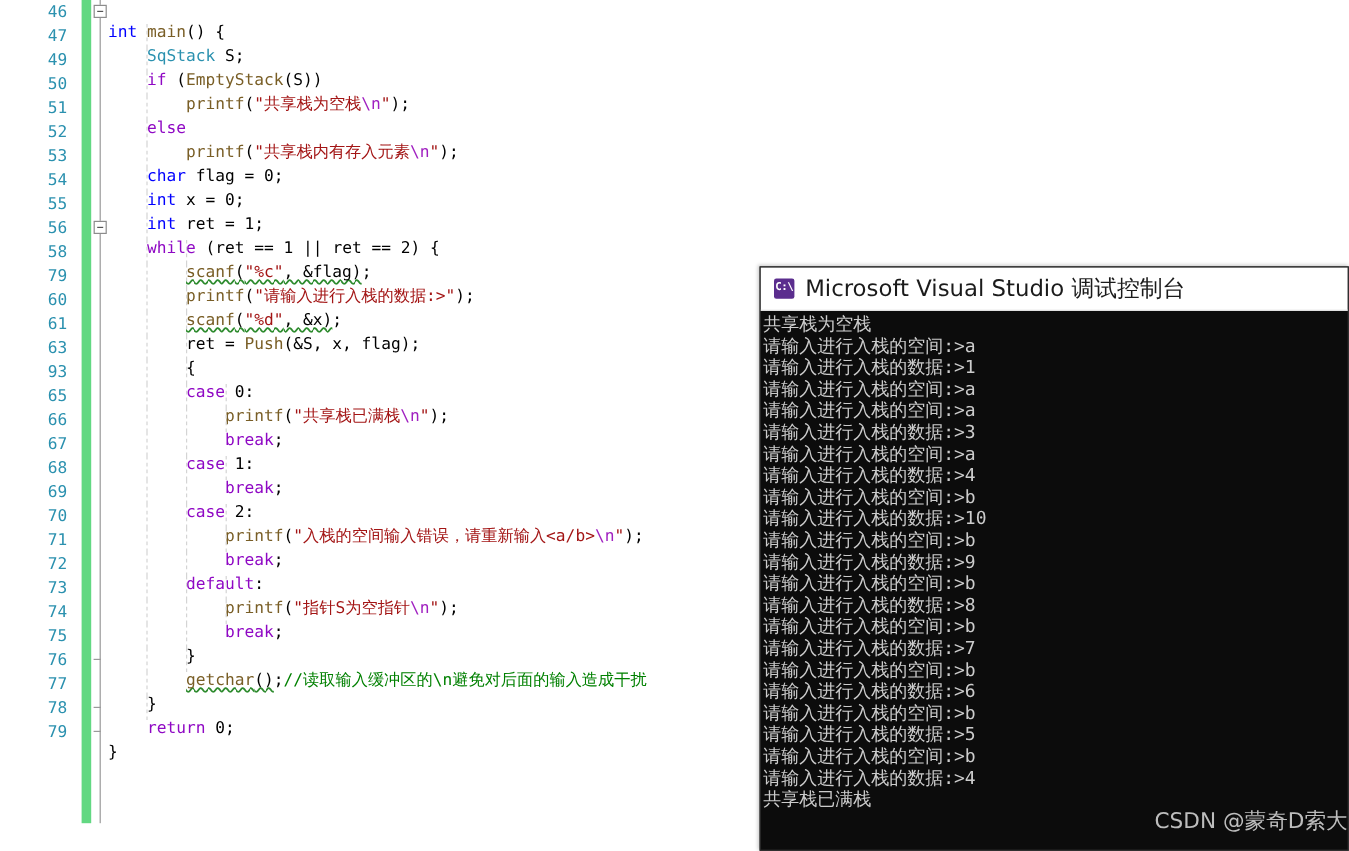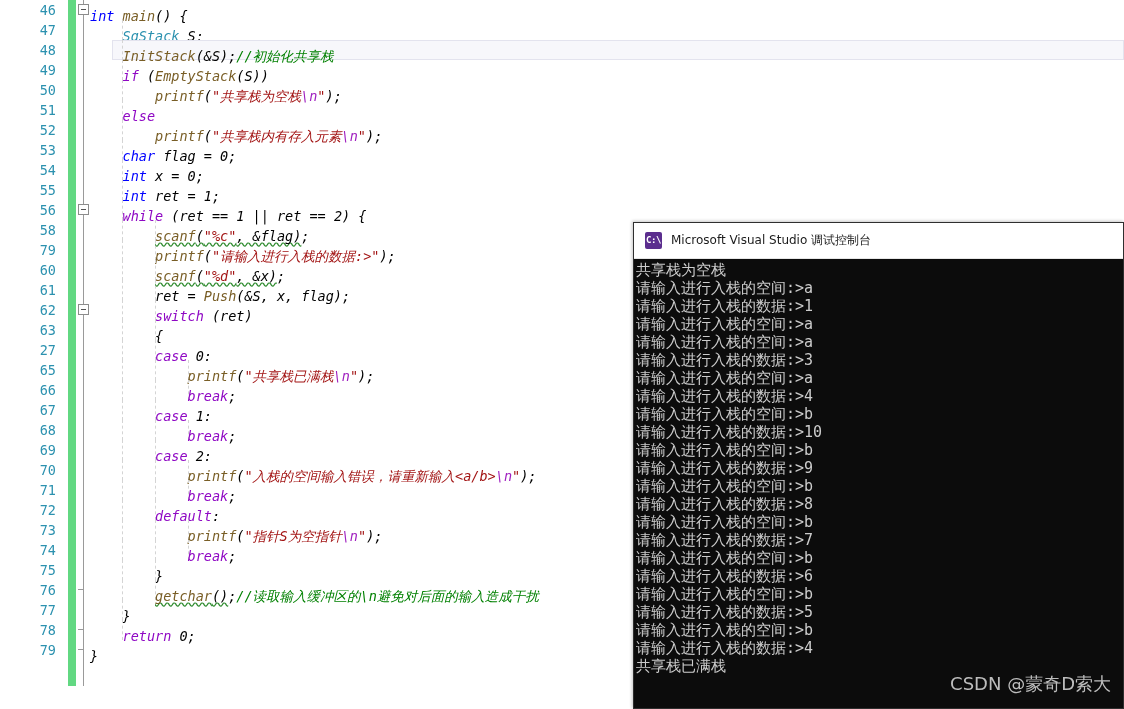--- a/index.html
+++ b/index.html
@@ -62,23 +62,22 @@
     position: absolute;
     left: 0; top: 0;
     width: 56px;
     text-align: right;
     color: #2b91af;
     font-family: "DejaVu Sans Mono", monospace;
     font-size: 13.5px;
   }
   .ctext {
     position: absolute;
-    left: 90px; top: 6px;
+    left: 90px; top: 17px;
     white-space: pre;
-    font-style: italic;
   }
 
   
   .curline-box {
     position: absolute;
     left: 112px;
     width: 1012px;
     height: 20px;
     border: 1px solid #e3e3ee;
     background: #f7f7fb;
@@ -165,21 +164,21 @@
   .con-icon span {
     color: #ffffff;
     font-family: "DejaVu Sans Mono", monospace;
     font-size: 9px;
     font-weight: bold;
     letter-spacing: -0.5px;
     line-height: 1;
   }
   .con-title-text {
     font-family: "DejaVu Sans", sans-serif;
-    font-size: 12px;
+    font-size: 19px;
     color: #1b1b1b;
     white-space: nowrap;
   }
   .con-body {
     position: relative;
     height: 449px;
     overflow: hidden;
     padding: 2px 0 0 1px;
     box-sizing: border-box;
   }
@@ -187,54 +186,52 @@
     font-family: "DejaVu Sans Mono", monospace;
     font-size: 15px;
     line-height: 18px;
     color: #cccccc;
     white-space: pre;
     padding-left: 1px;
     letter-spacing: 0px;
   }
   .watermark {
     position: absolute;
-    right: 12px;
+    right: 0;
     bottom: 12px;
     font-family: "DejaVu Sans", sans-serif;
     font-size: 18px;
     color: #bdbdbd;
     white-space: nowrap;
   }
 </style>
 </head>
 <body>
 
 <div id="editor">
   <div class="gutter-bg"></div>
   <div class="change-bar"></div>
   <div class="fold-spine"></div>
   <div class="code-lines" id="code-lines">
       <div class="cline"><div class="fold-mark" style="top: 4px;"></div><div class="lnum">46</div><div class="ctext"><span class="k">int</span> <span class="f">main</span><span class="p">() {</span></div></div>
       <div class="cline"><div class="iguide" style="left: 122px; top: 0px; height: 20px;"></div><div class="lnum">47</div><div class="ctext">    <span class="t">SqStack</span> <span class="p">S;</span></div></div>
-      <div class="cline"><div class="curline-box"></div><div class="iguide" style="left: 122px; top: 0px; height: 20px;"></div><div class="lnum">48</div><div class="ctext">    <span class="f">InitStack</span><span class="p">(&amp;</span><span class="p">S);</span><span class="c">//初始化共享栈</span></div></div>
       <div class="cline"><div class="iguide" style="left: 122px; top: 0px; height: 20px;"></div><div class="lnum">49</div><div class="ctext">    <span class="kp">if</span> <span class="p">(</span><span class="f">EmptyStack</span><span class="p">(S))</span></div></div>
       <div class="cline"><div class="iguide" style="left: 122px; top: 0px; height: 20px;"></div><div class="lnum">50</div><div class="ctext">        <span class="f">printf</span><span class="p">(</span><span class="s">"共享栈为空栈</span><span class="e">\n</span><span class="s">"</span><span class="p">);</span></div></div>
       <div class="cline"><div class="iguide" style="left: 122px; top: 0px; height: 20px;"></div><div class="lnum">51</div><div class="ctext">    <span class="kp">else</span></div></div>
       <div class="cline"><div class="iguide" style="left: 122px; top: 0px; height: 20px;"></div><div class="lnum">52</div><div class="ctext">        <span class="f">printf</span><span class="p">(</span><span class="s">"共享栈内有存入元素</span><span class="e">\n</span><span class="s">"</span><span class="p">);</span></div></div>
       <div class="cline"><div class="iguide" style="left: 122px; top: 0px; height: 20px;"></div><div class="lnum">53</div><div class="ctext">    <span class="k">char</span> <span class="p">flag = </span><span class="n">0</span><span class="p">;</span></div></div>
       <div class="cline"><div class="iguide" style="left: 122px; top: 0px; height: 20px;"></div><div class="lnum">54</div><div class="ctext">    <span class="k">int</span> <span class="p">x = </span><span class="n">0</span><span class="p">;</span></div></div>
       <div class="cline"><div class="iguide" style="left: 122px; top: 0px; height: 20px;"></div><div class="lnum">55</div><div class="ctext">    <span class="k">int</span> <span class="p">ret = </span><span class="n">1</span><span class="p">;</span></div></div>
       <div class="cline"><div class="iguide" style="left: 122px; top: 0px; height: 20px;"></div><div class="fold-mark" style="top: 4px;"></div><div class="lnum">56</div><div class="ctext">    <span class="kp">while</span> <span class="p">(ret == </span><span class="n">1</span><span class="p"> || ret == </span><span class="n">2</span><span class="p">) {</span></div></div>
       <div class="cline"><div class="iguide" style="left: 122px; top: 0px; height: 20px;"></div><div class="iguide" style="left: 155px; top: 0px; height: 20px;"></div><div class="lnum">58</div><div class="ctext">        <span class="f sq">scanf</span><span class="p sq">(</span><span class="s sq">"%c"</span><span class="p sq">, &amp;flag)</span><span class="p">;</span></div></div>
       <div class="cline"><div class="iguide" style="left: 122px; top: 0px; height: 20px;"></div><div class="iguide" style="left: 155px; top: 0px; height: 20px;"></div><div class="lnum">79</div><div class="ctext">        <span class="f">printf</span><span class="p">(</span><span class="s">"请输入进行入栈的数据:&gt;"</span><span class="p">);</span></div></div>
       <div class="cline"><div class="iguide" style="left: 122px; top: 0px; height: 20px;"></div><div class="iguide" style="left: 155px; top: 0px; height: 20px;"></div><div class="lnum">60</div><div class="ctext">        <span class="f sq">scanf</span><span class="p sq">(</span><span class="s sq">"%d"</span><span class="p sq">, &amp;x)</span><span class="p">;</span></div></div>
       <div class="cline"><div class="iguide" style="left: 122px; top: 0px; height: 20px;"></div><div class="iguide" style="left: 155px; top: 0px; height: 20px;"></div><div class="lnum">61</div><div class="ctext">        <span class="p">ret = </span><span class="f">Push</span><span class="p">(&amp;S, x, flag);</span></div></div>
-      <div class="cline"><div class="iguide" style="left: 122px; top: 0px; height: 20px;"></div><div class="iguide" style="left: 155px; top: 0px; height: 20px;"></div><div class="fold-mark" style="top: 4px;"></div><div class="lnum">62</div><div class="ctext">        <span class="kp">switch</span> <span class="p">(ret)</span></div></div>
       <div class="cline"><div class="iguide" style="left: 122px; top: 0px; height: 20px;"></div><div class="iguide" style="left: 155px; top: 0px; height: 20px;"></div><div class="lnum">63</div><div class="ctext">        <span class="p">{</span></div></div>
-      <div class="cline"><div class="iguide" style="left: 122px; top: 0px; height: 20px;"></div><div class="iguide" style="left: 155px; top: 0px; height: 20px;"></div><div class="lnum">27</div><div class="ctext">        <span class="kp">case</span> <span class="n">0</span><span class="p">:</span></div></div>
+      <div class="cline"><div class="iguide" style="left: 122px; top: 0px; height: 20px;"></div><div class="iguide" style="left: 155px; top: 0px; height: 20px;"></div><div class="lnum">93</div><div class="ctext">        <span class="kp">case</span> <span class="n">0</span><span class="p">:</span></div></div>
       <div class="cline"><div class="iguide" style="left: 122px; top: 0px; height: 20px;"></div><div class="iguide" style="left: 155px; top: 0px; height: 20px;"></div><div class="iguide" style="left: 188px; top: 0px; height: 20px;"></div><div class="lnum">65</div><div class="ctext">            <span class="f">printf</span><span class="p">(</span><span class="s">"共享栈已满栈</span><span class="e">\n</span><span class="s">"</span><span class="p">);</span></div></div>
       <div class="cline"><div class="iguide" style="left: 122px; top: 0px; height: 20px;"></div><div class="iguide" style="left: 155px; top: 0px; height: 20px;"></div><div class="iguide" style="left: 188px; top: 0px; height: 20px;"></div><div class="lnum">66</div><div class="ctext">            <span class="kp">break</span><span class="p">;</span></div></div>
       <div class="cline"><div class="iguide" style="left: 122px; top: 0px; height: 20px;"></div><div class="iguide" style="left: 155px; top: 0px; height: 20px;"></div><div class="lnum">67</div><div class="ctext">        <span class="kp">case</span> <span class="n">1</span><span class="p">:</span></div></div>
       <div class="cline"><div class="iguide" style="left: 122px; top: 0px; height: 20px;"></div><div class="iguide" style="left: 155px; top: 0px; height: 20px;"></div><div class="iguide" style="left: 188px; top: 0px; height: 20px;"></div><div class="lnum">68</div><div class="ctext">            <span class="kp">break</span><span class="p">;</span></div></div>
       <div class="cline"><div class="iguide" style="left: 122px; top: 0px; height: 20px;"></div><div class="iguide" style="left: 155px; top: 0px; height: 20px;"></div><div class="lnum">69</div><div class="ctext">        <span class="kp">case</span> <span class="n">2</span><span class="p">:</span></div></div>
       <div class="cline"><div class="iguide" style="left: 122px; top: 0px; height: 20px;"></div><div class="iguide" style="left: 155px; top: 0px; height: 20px;"></div><div class="iguide" style="left: 188px; top: 0px; height: 20px;"></div><div class="lnum">70</div><div class="ctext">            <span class="f">printf</span><span class="p">(</span><span class="s">"入栈的空间输入错误，请重新输入&lt;a/b&gt;</span><span class="e">\n</span><span class="s">"</span><span class="p">);</span></div></div>
       <div class="cline"><div class="iguide" style="left: 122px; top: 0px; height: 20px;"></div><div class="iguide" style="left: 155px; top: 0px; height: 20px;"></div><div class="iguide" style="left: 188px; top: 0px; height: 20px;"></div><div class="lnum">71</div><div class="ctext">            <span class="kp">break</span><span class="p">;</span></div></div>
       <div class="cline"><div class="iguide" style="left: 122px; top: 0px; height: 20px;"></div><div class="iguide" style="left: 155px; top: 0px; height: 20px;"></div><div class="lnum">72</div><div class="ctext">        <span class="kp">default</span><span class="p">:</span></div></div>
       <div class="cline"><div class="iguide" style="left: 122px; top: 0px; height: 20px;"></div><div class="iguide" style="left: 155px; top: 0px; height: 20px;"></div><div class="iguide" style="left: 188px; top: 0px; height: 20px;"></div><div class="lnum">73</div><div class="ctext">            <span class="f">printf</span><span class="p">(</span><span class="s">"指针S为空指针</span><span class="e">\n</span><span class="s">"</span><span class="p">);</span></div></div>
       <div class="cline"><div class="iguide" style="left: 122px; top: 0px; height: 20px;"></div><div class="iguide" style="left: 155px; top: 0px; height: 20px;"></div><div class="iguide" style="left: 188px; top: 0px; height: 20px;"></div><div class="lnum">74</div><div class="ctext">            <span class="kp">break</span><span class="p">;</span></div></div>

